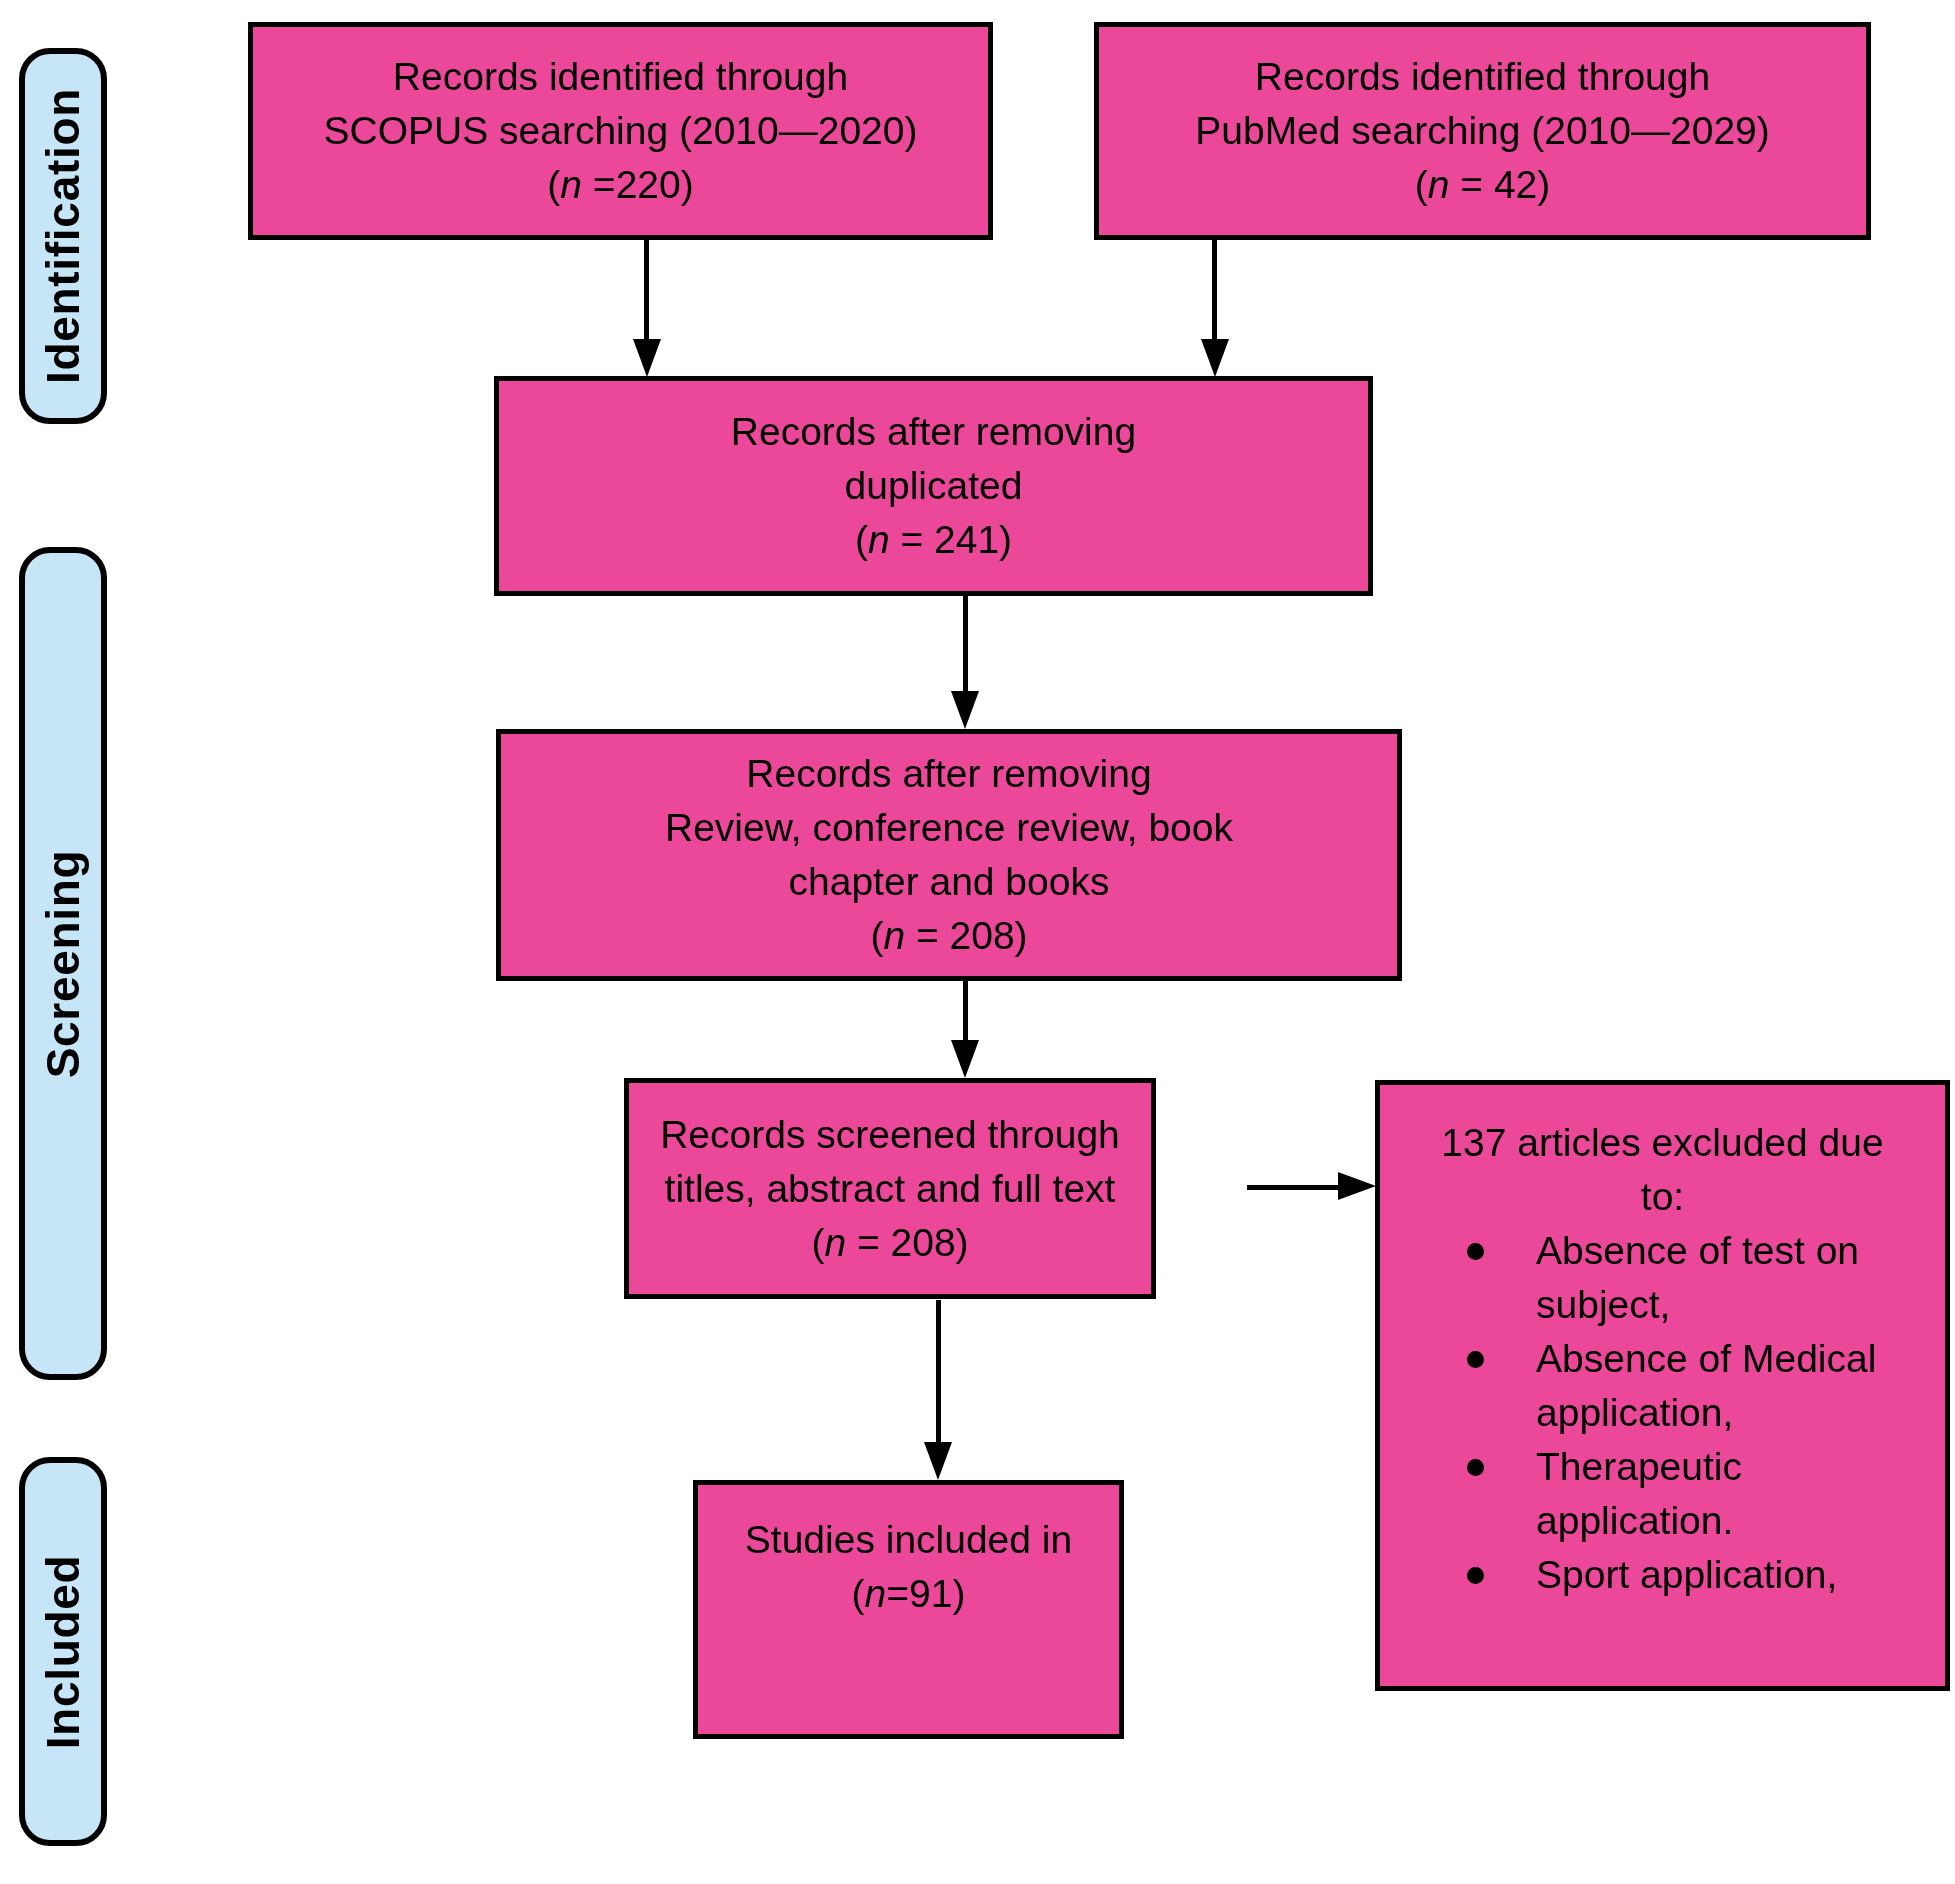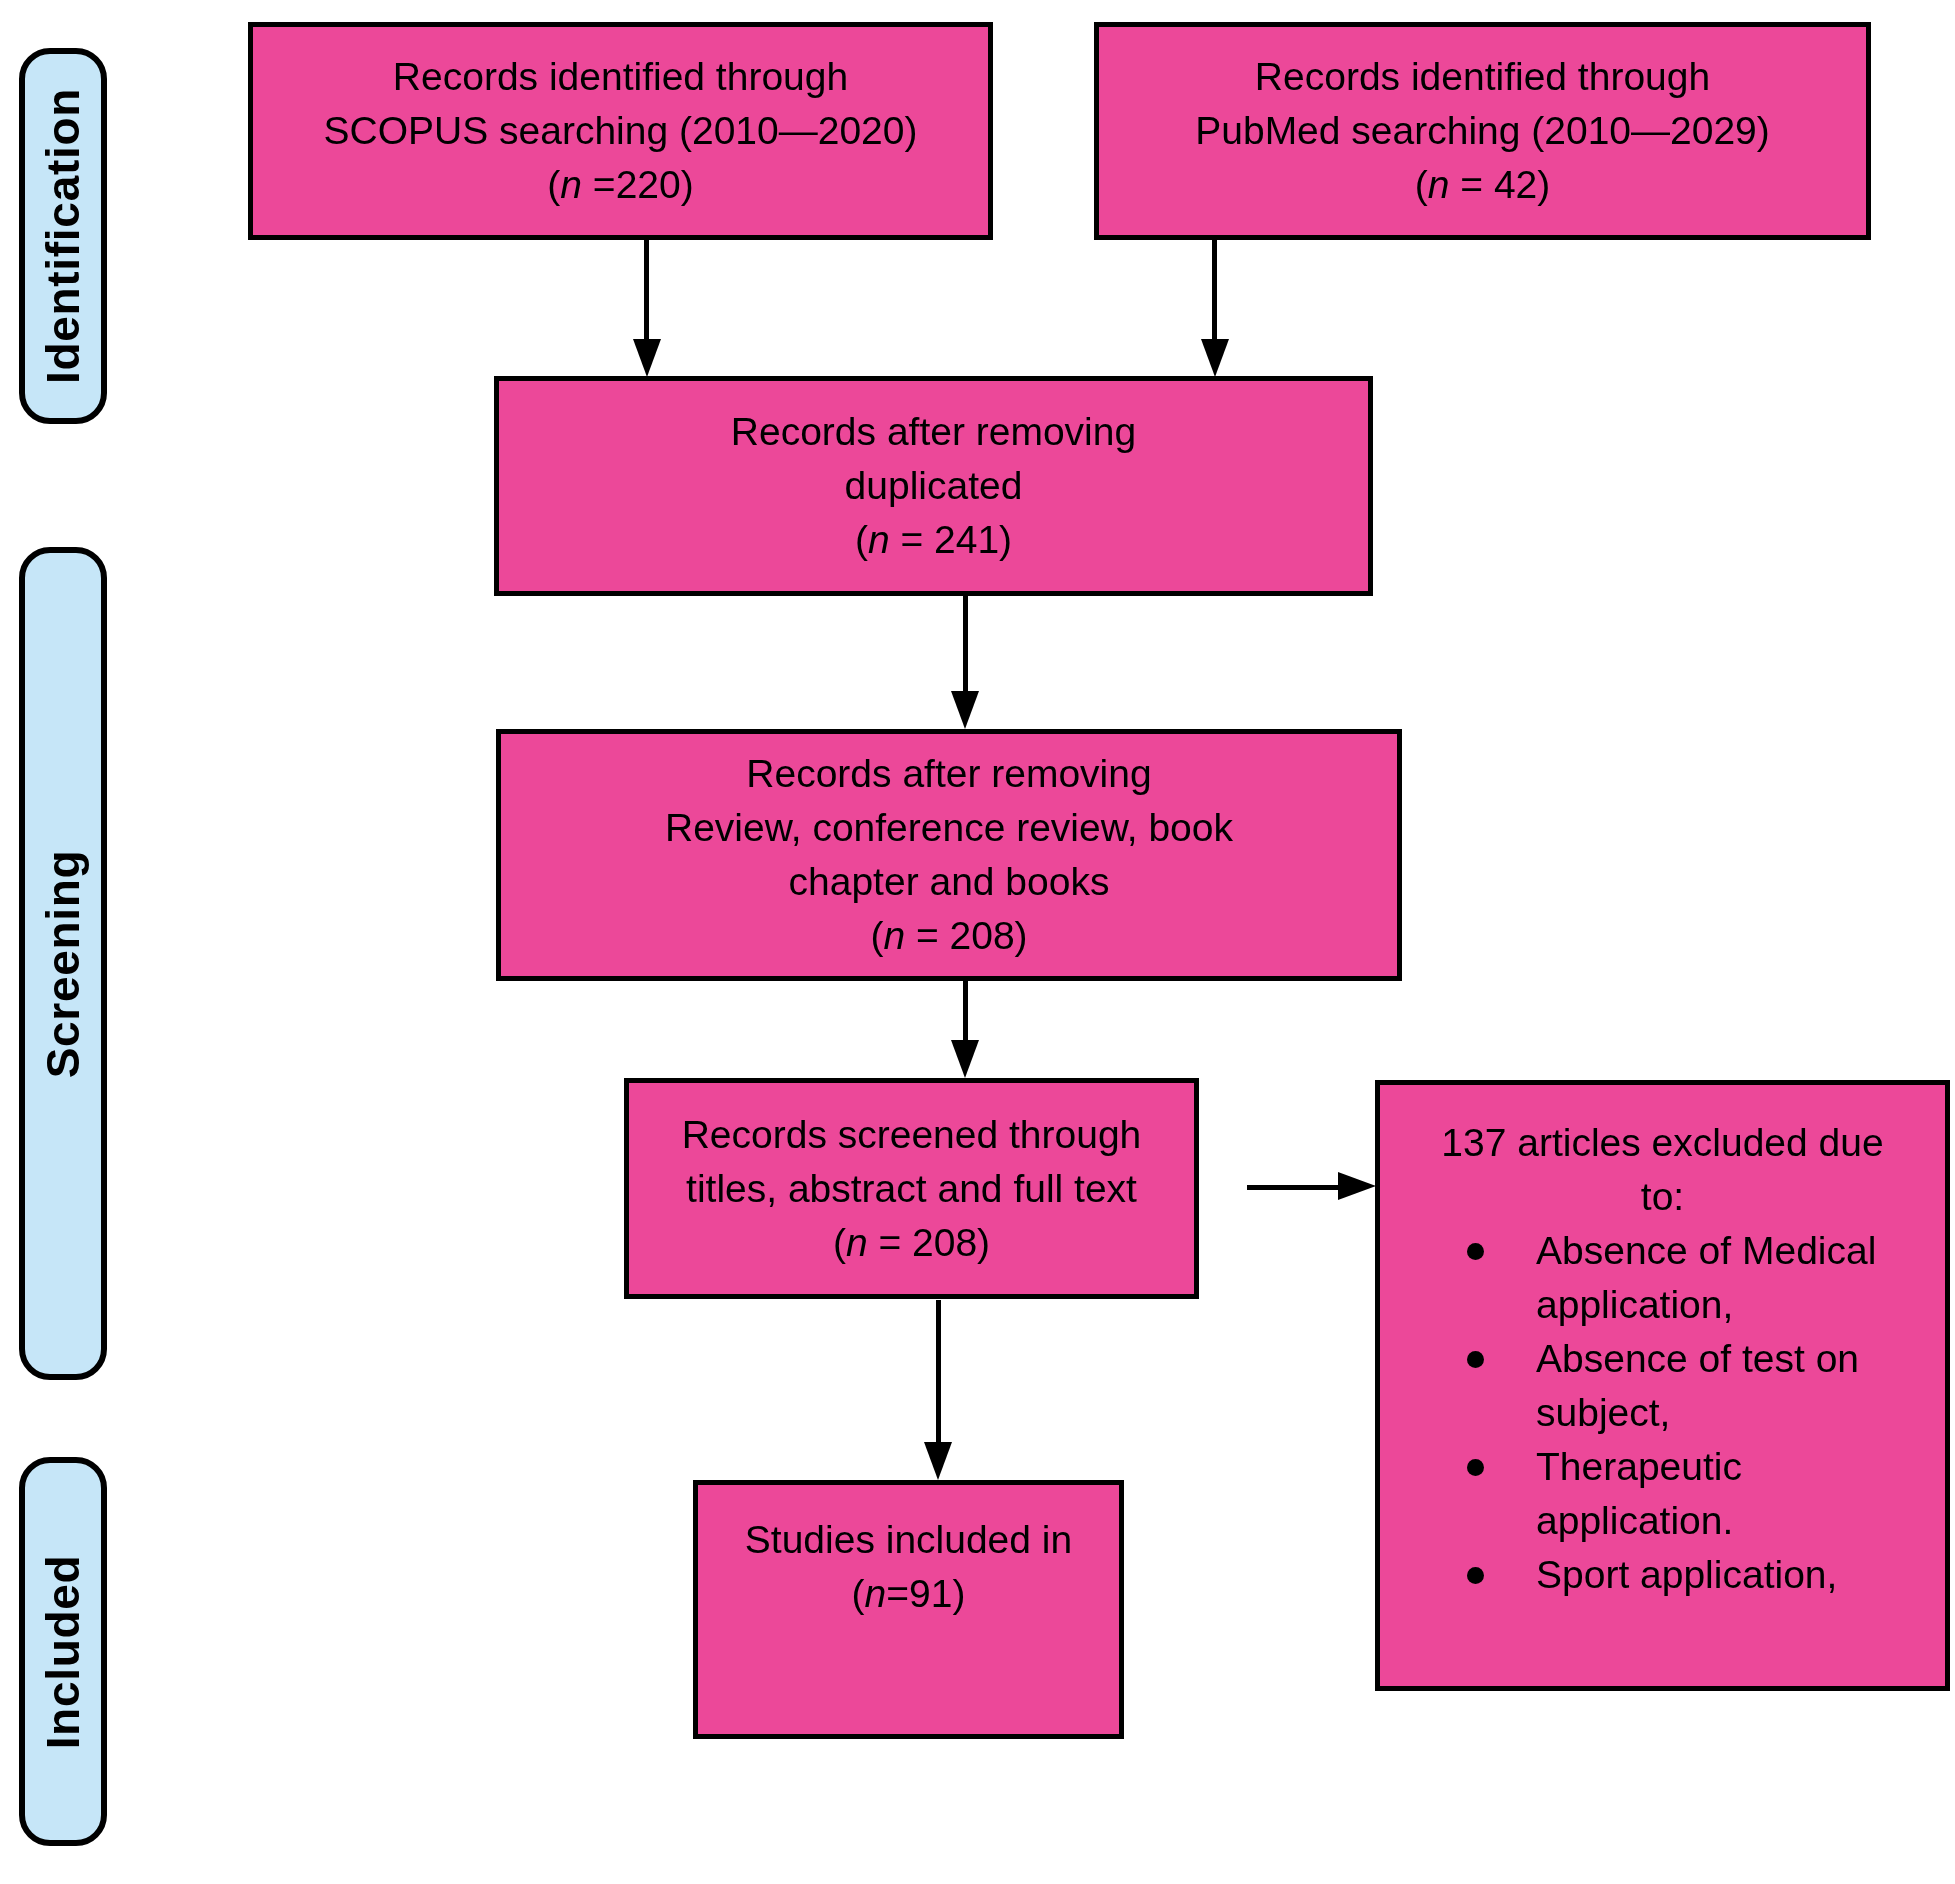--- a/index.html
+++ b/index.html
@@ -117,31 +117,31 @@
       <div class="bx-line"><span>(</span><span class="it">n</span><span> = 241)</span></div>
     </div>
 
   <div class="fbox" style="left:496px;top:729px;width:906px;height:252px;">
       <div class="bx-line">Records after removing</div>
       <div class="bx-line">Review, conference review, book</div>
       <div class="bx-line">chapter and books</div>
       <div class="bx-line"><span>(</span><span class="it">n</span><span> = 208)</span></div>
     </div>
 
-  <div class="fbox" style="left:624px;top:1078px;width:575px;height:221px;">
+  <div class="fbox" style="left:624px;top:1078px;width:532px;height:221px;">
       <div class="bx-line">Records screened through</div>
       <div class="bx-line">titles, abstract and full text</div>
       <div class="bx-line"><span>(</span><span class="it">n</span><span> = 208)</span></div>
     </div>
 
   <div class="fbox" id="box-excluded" style="left:1375px;top:1080px;width:575px;height:611px;">
     <div id="excluded-header" class="bx-line">137 articles excluded due to:</div>
     <ul id="excluded-list">
+        <li>Absence of test on subject,</li>
         <li>Absence of Medical application,</li>
-        <li>Absence of test on subject,</li>
         <li>Therapeutic application.</li>
         <li>Sport application,</li>
       </ul>
   </div>
 
   <div class="fbox top-align" style="left:693px;top:1480px;width:431px;height:259px;padding-top:28px;">
       <div class="bx-line">Studies included in</div>
       <div class="bx-line"><span>(</span><span class="it">n</span><span>=91)</span></div>
     </div>
 

